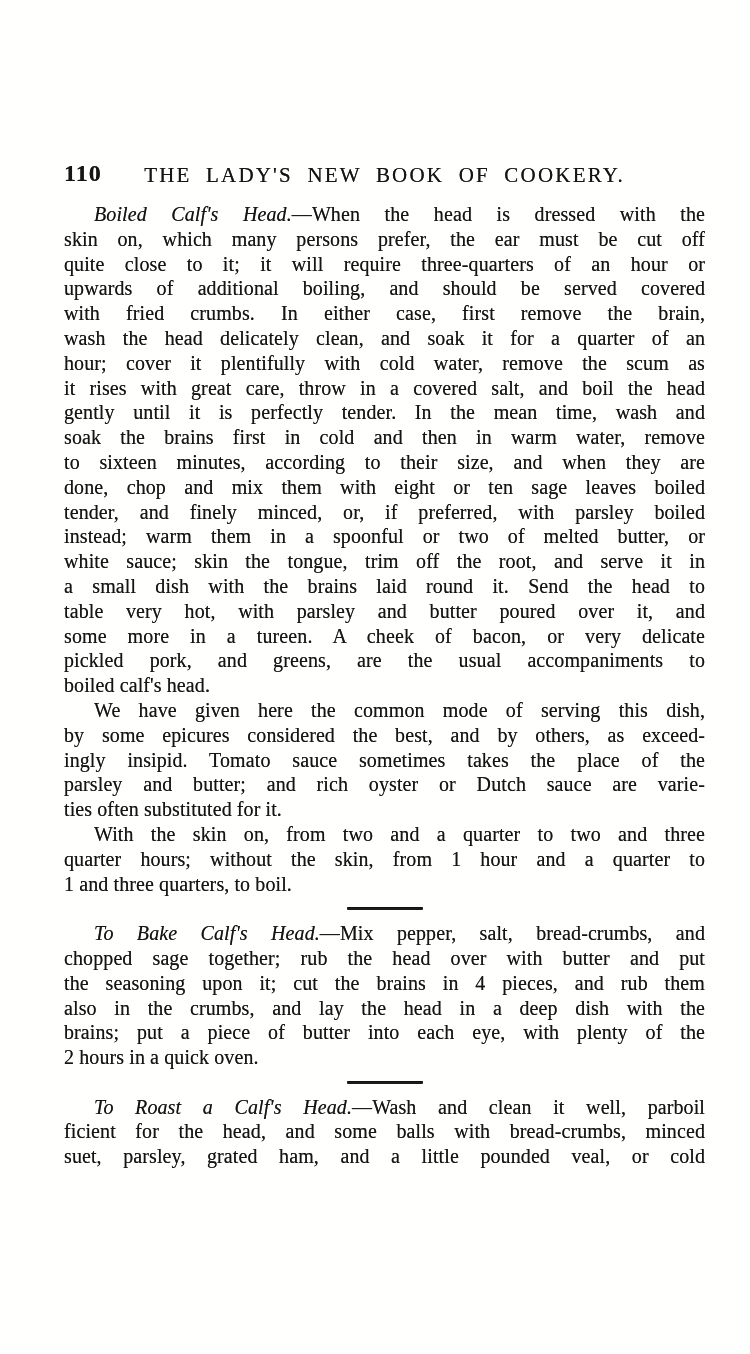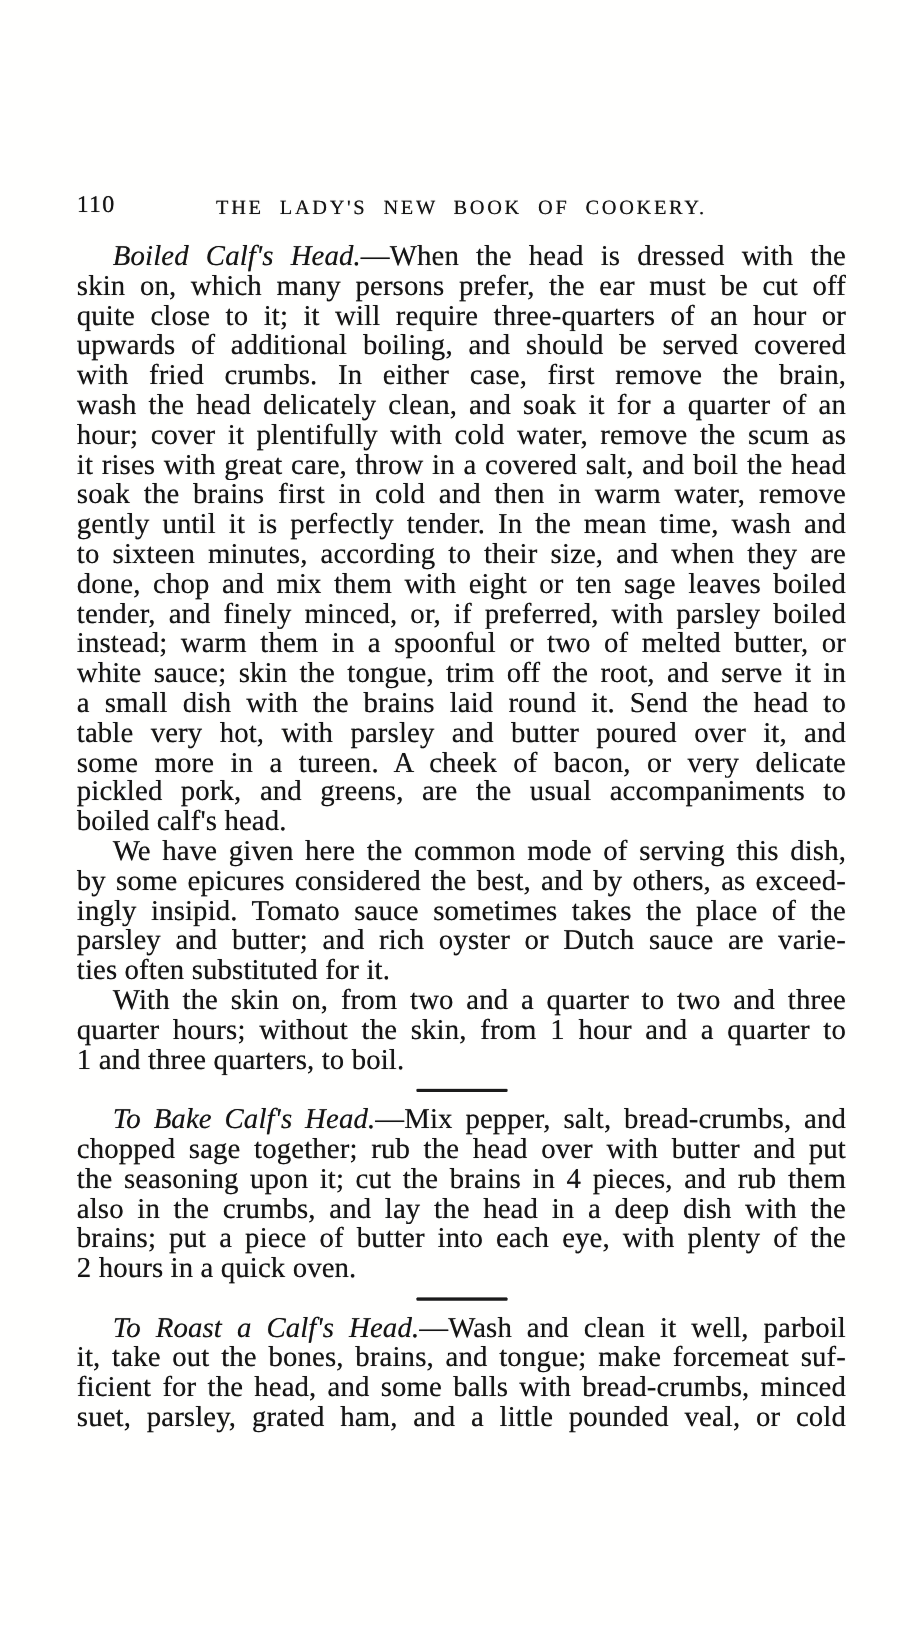--- a/index.html
+++ b/index.html
@@ -21,44 +21,44 @@
     position: absolute;
     top: 160px;
     left: 64px;
     width: 641px;
     height: 22px;
   }
   .page-number {
     position: absolute;
     left: 0;
     top: 0;
-    font-size: 20px;
-    font-weight: normal;
+    font-size: 24px;
+    font-weight: bold;
     letter-spacing: 1px;
     text-shadow: 0 0 0.6px rgba(0,0,0,0.75);
   }
   .running-title {
     position: absolute;
     left: 0;
     right: 0;
     top: 3px;
     text-align: center;
-    font-size: 17px;
+    font-size: 21px;
     letter-spacing: 2.2px;
     word-spacing: 7px;
     text-shadow: 0 0 0.6px rgba(0,0,0,0.7);
     white-space: nowrap;
   }
   
   .page-body {
     position: absolute;
     top: 202px;
     left: 64px;
     width: 641px;
-    font-size: 24px;
+    font-size: 20px;
   }
   .paragraph { margin: 0; padding: 0; }
   .line {
     height: 24.8px;
     line-height: 24.8px;
     text-align: justify;
     text-align-last: justify;
     text-justify: inter-word;
     overflow: hidden;
     white-space: normal;
@@ -95,22 +95,22 @@
   <div class="page-body" id="body-content">
       <div class="paragraph">
         <div class="line first"><span class="lead">Boiled Calf's Head.</span>—When the head is dressed with the</div>
         <div class="line">skin on, which many persons prefer, the ear must be cut off</div>
         <div class="line">quite close to it; it will require three-quarters of an hour or</div>
         <div class="line">upwards of additional boiling, and should be served covered</div>
         <div class="line">with fried crumbs.  In either case, first remove the brain,</div>
         <div class="line">wash the head delicately clean, and soak it for a quarter of an</div>
         <div class="line">hour; cover it plentifully with cold water, remove the scum as</div>
         <div class="line">it rises with great care, throw in a covered salt, and boil the head</div>
+        <div class="line">gently until it is perfectly tender.  In the mean time, wash and</div>
         <div class="line">soak the brains first in cold and then in warm water, remove</div>
-        <div class="line">gently until it is perfectly tender.  In the mean time, wash and</div>
         <div class="line">to sixteen minutes, according to their size, and when they are</div>
         <div class="line">done, chop and mix them with eight or ten sage leaves boiled</div>
         <div class="line">tender, and finely minced, or, if preferred, with parsley boiled</div>
         <div class="line">instead; warm them in a spoonful or two of melted butter, or</div>
         <div class="line">white sauce; skin the tongue, trim off the root, and serve it in</div>
         <div class="line">a small dish with the brains laid round it.  Send the head to</div>
         <div class="line">table very hot, with parsley and butter poured over it, and</div>
         <div class="line">some more in a tureen.  A cheek of bacon, or very delicate</div>
         <div class="line">pickled pork, and greens, are the usual accompaniments to</div>
         <div class="line last">boiled calf's head.</div>
@@ -136,18 +136,17 @@
         <div class="line">the seasoning upon it; cut the brains in 4 pieces, and rub them</div>
         <div class="line">also in the crumbs, and lay the head in a deep dish with the</div>
         <div class="line">brains; put a piece of butter into each eye, with plenty of the</div>
         <div class="line last">2 hours in a quick oven.</div>
       </div>
       <div class="divider-row">
         <span class="divider-rule"></span>
       </div>
       <div class="paragraph">
         <div class="line first"><span class="lead">To Roast a Calf's Head.</span>—Wash and clean it well, parboil</div>
-        <div class="line">it, take out the bones, brains, and tongue; make forcemeat suf-</div>
         <div class="line">ficient for the head, and some balls with bread-crumbs, minced</div>
         <div class="line">suet, parsley, grated ham, and a little pounded veal, or cold</div>
       </div>
     </div>
 </div>
 
 </body></html>

